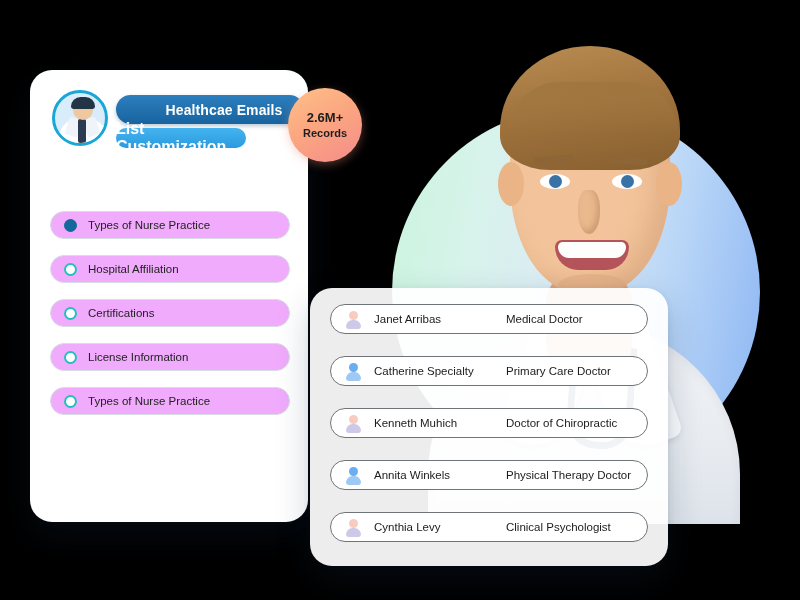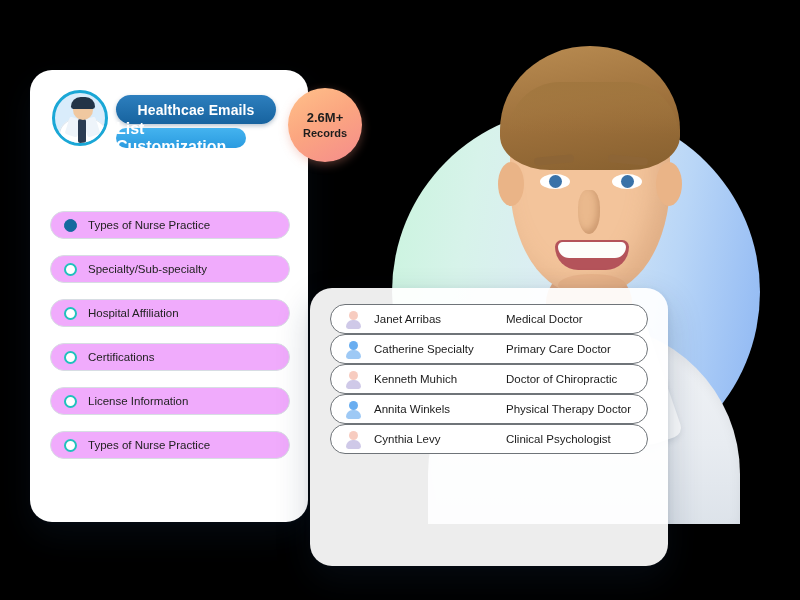--- a/index.html
+++ b/index.html
@@ -66,21 +66,21 @@
   .lg-hair{position:absolute;left:16px;top:4px;width:24px;height:12px;background:#233447;border-radius:12px 12px 3px 3px;}
   .lg-body{position:absolute;left:4px;top:26px;width:48px;height:34px;background:#fff;border-radius:16px 16px 4px 4px;
     box-shadow:inset 0 0 0 1px #dce6ef;}
   .lg-tie{position:absolute;left:23px;top:26px;width:8px;height:24px;background:#2b3c52;border-radius:2px;}
   .lg-collarL{position:absolute;left:12px;top:25px;width:13px;height:18px;background:#eef4fa;transform:rotate(18deg);border-radius:2px;}
   .lg-collarR{position:absolute;left:30px;top:25px;width:13px;height:18px;background:#eef4fa;transform:rotate(-18deg);border-radius:2px;}
 
   .pill-title{position:absolute;left:86px;top:25px;width:160px;height:29px;border-radius:15px;
     background:linear-gradient(180deg,#2d7fbe 0%,#17639f 100%);
     color:#fff;font-size:14px;font-weight:bold;display:flex;align-items:center;justify-content:center;
-    box-shadow:0 2px 4px rgba(20,60,100,.3);letter-spacing:.1px;}
+    box-shadow:0 2px 4px rgba(20,60,100,.3);letter-spacing:.1px;padding-left:28px;}
   .pill-sub{position:absolute;left:86px;top:58px;width:130px;height:20px;border-radius:10px;
     background:linear-gradient(180deg,#44b3ef 0%,#2a9be0 100%);
     color:#fff;font-size:16px;font-weight:bold;display:flex;align-items:center;justify-content:center;}
 
   .records{position:absolute;left:288px;top:88px;width:74px;height:74px;border-radius:50%;
     background:linear-gradient(150deg,#ffc18a 0%,#fba680 46%,#f58c8c 100%);
     display:flex;flex-direction:column;align-items:center;justify-content:center;
     box-shadow:0 3px 10px rgba(230,140,120,.35);z-index:6;}
   .records .big{font-size:13px;font-weight:bold;color:#1d1d1d;line-height:1;}
   .records .small{font-size:11px;font-weight:bold;color:#1d1d1d;margin-top:4px;line-height:1;}
@@ -90,21 +90,21 @@
     display:flex;align-items:center;background:#f0abfc;box-sizing:border-box;}
   .radio{width:13px;height:13px;border-radius:50%;margin-left:13px;box-sizing:border-box;flex:0 0 auto;}
   .radio.on{background:#13699e;border:1px solid #13699e;}
   .radio.off{background:#fff;border:2px solid #1fc2bd;}
   .opt-label{margin-left:11px;font-size:11.5px;color:#222;white-space:nowrap;}
 
   
   #right-card{left:310px;top:288px;width:358px;height:278px;background:rgba(255,255,255,.93);
     box-shadow:0 14px 34px rgba(25,45,75,.22),0 2px 6px rgba(25,45,75,.10);z-index:5;}
   .name-list{position:absolute;left:20px;top:16px;right:20px;}
-  .nrow{position:relative;height:30px;border:1px solid #6f7479;border-radius:15px;
+  .nrow{position:relative;height:30px;margin-bottom:22px;border:1px solid #6f7479;border-radius:15px;
     display:flex;align-items:center;background:rgba(255,255,255,.97);box-sizing:border-box;}
   .nrow:last-child{margin-bottom:0;}
   .av{width:17px;height:17px;margin-left:14px;position:relative;flex:0 0 auto;}
   .av .h{position:absolute;left:4px;top:0;width:9px;height:9px;border-radius:50%;}
   .av .b{position:absolute;left:1px;top:9px;width:15px;height:9px;border-radius:8px 8px 3px 3px;}
   .av.pink .h{background:#f7ccc0;} .av.pink .b{background:#cfc9e8;}
   .av.blue .h{background:#6aaef0;} .av.blue .b{background:#9ec9f5;}
   .nname{margin-left:12px;font-size:11.5px;color:#1b1b1b;width:122px;white-space:nowrap;}
   .nrole{font-size:11.5px;color:#1b1b1b;white-space:nowrap;padding-left:10px;}
 </style>
@@ -148,24 +148,20 @@
     </div>
     <div class="pill-title">Healthcae Emails</div>
     <div class="pill-sub">List Customization</div>
     <div class="opt-list">
         <div class="opt">
           <span class="radio on"></span>
           <span class="opt-label">Types of Nurse Practice</span>
         </div>
         <div class="opt">
           <span class="radio off"></span>
-          <span class="opt-label">Specialty/Sub-specialty</span>
-        </div>
-        <div class="opt">
-          <span class="radio off"></span>
           <span class="opt-label">Hospital Affiliation</span>
         </div>
         <div class="opt">
           <span class="radio off"></span>
           <span class="opt-label">Certifications</span>
         </div>
         <div class="opt">
           <span class="radio off"></span>
           <span class="opt-label">License Information</span>
         </div>

